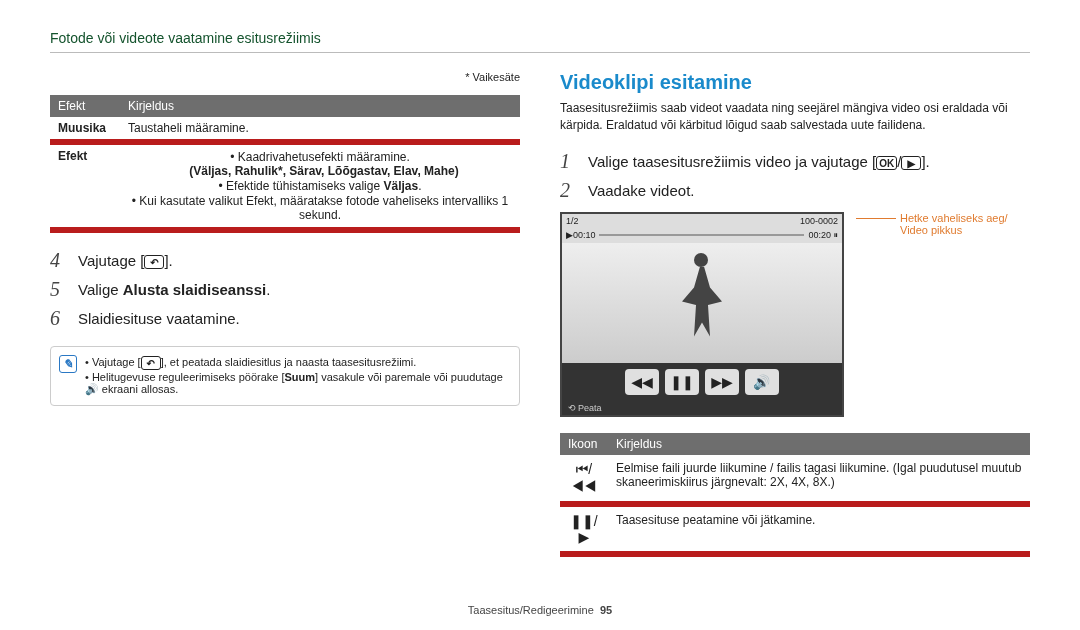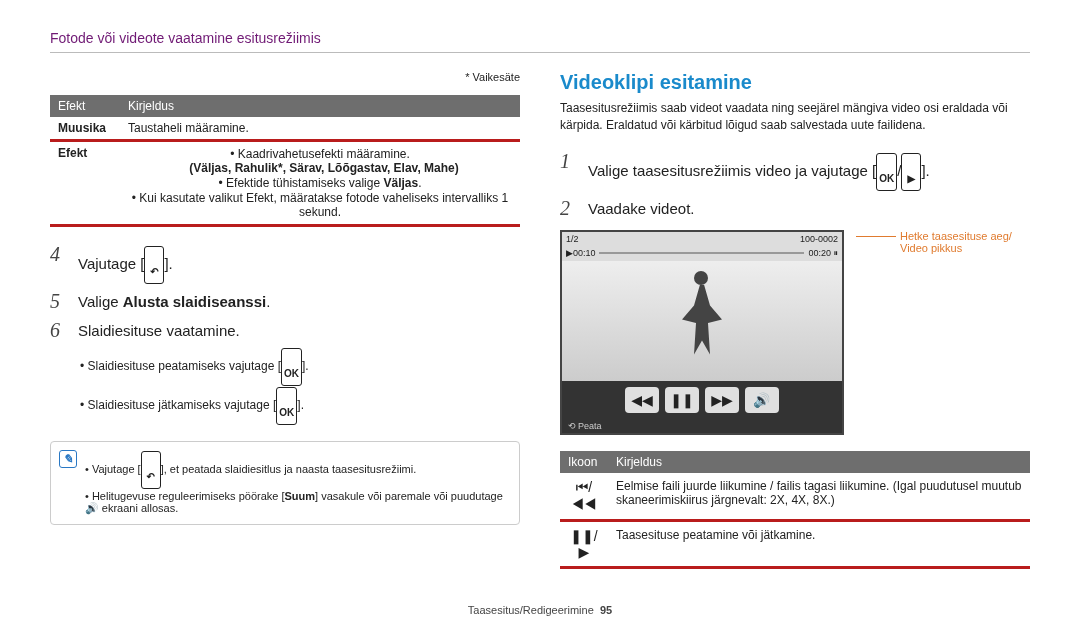--- a/index.html
+++ b/index.html
@@ -8,34 +8,34 @@
     font-size: 12px;
     color: #222;
     background: #fff;
     width: 1080px;
     height: 630px;
     padding: 30px 50px 20px 50px;
     position: relative;
   }
   .header-title {
     font-size: 14px;
-    color: #701a75;
+    color: #14532d;
     padding-bottom: 6px;
     border-bottom: 1px solid #bbb;
     margin-bottom: 18px;
   }
   .columns { display: flex; gap: 40px; }
   .col { flex: 1; }
   .default-note { text-align: right; font-size: 11px; margin-bottom: 12px; }
   table { width: 100%; border-collapse: collapse; font-size: 12px; }
   th {
     background: #6e6e6e; color: #fff; text-align: left;
     padding: 4px 8px; font-weight: normal;
   }
-  td { padding: 4px 8px; vertical-align: top; border-bottom: 3px solid #b91c1c; }
+  td { padding: 4px 8px; vertical-align: top; border-bottom: 6px solid #b91c1c; }
   td.label { font-weight: bold; width: 70px; }
   ul.bullets { list-style: none; padding-left: 0; text-align: center; }
   ul.bullets li::before { content: "• "; }
   ul.bullets li { margin: 1px 0; }
   .ptext { margin-left: 8px; }
   .step-list { margin-top: 16px; }
   .step-row { display: flex; gap: 10px; margin: 6px 0; }
   .step-num { font-size: 20px; font-style: italic; color: #444; width: 18px; font-family: Georgia, serif;}
   .step-text { font-size: 15px; padding-top: 3px; }
   .sub-bullets { margin-left: 30px; font-size: 12px; margin-top:4px;}
@@ -51,21 +51,21 @@
     color: #2a78c4; font-style: italic; font-weight: bold; font-size: 12px;
     flex-shrink: 0;
   }
   .info-list li { list-style:none; margin:1px 0;}
   .info-list li::before { content: "• "; }
   .section-title { font-size: 20px; color: #1a8acb; font-weight: bold; margin-bottom: 6px; }
   .para { font-size: 12px; line-height: 1.4; margin-bottom: 12px; }
   .glyph-box {
     display: inline-block; border: 1.2px solid #222; border-radius: 3px;
     min-width: 20px; height: 14px; font-size: 10px; line-height: 13px;
-    text-align: center; padding: 18px 2px; vertical-align: middle; font-weight:bold;
+    text-align: center; padding: 0 2px; vertical-align: middle; font-weight:bold;
   }
   .video-area { display: flex; gap: 12px; margin: 10px 0 16px 0; align-items:flex-start;}
   .video-screen {
     width: 284px; border: 2px solid #444; background: #e8e8e8;
     font-size: 9px; color: #222;
   }
   .video-top { background:#ddd; padding:2px 4px; display:flex; justify-content:space-between;}
   .video-body { height: 120px; background: linear-gradient(#eee,#ccc); position:relative;}
   .silhouette {
     position:absolute; left:50%; top:10px; transform:translateX(-50%);
@@ -145,28 +145,20 @@
       <div class="step-row">
         <div class="step-num">5</div>
         <div class="step-text">
           <span>Valige </span><strong>Alusta slaidiseanssi</strong><span>.</span>
         </div>
       </div>
       <div class="step-row">
         <div class="step-num">6</div>
         <div class="step-text">Slaidiesituse vaatamine.</div>
       </div>
-      <ul class="sub-bullets">
-        <li>
-          <span>Slaidiesituse peatamiseks vajutage [</span><span class="glyph-box">OK</span><span>].</span>
-        </li>
-        <li>
-          <span>Slaidiesituse jätkamiseks vajutage [</span><span class="glyph-box">OK</span><span>].</span>
-        </li>
-      </ul>
     </div>
 
     <div class="info-box">
       <div class="info-icon">✎</div>
       <ul class="info-list">
         <li>
           <span>Vajutage [</span><span class="glyph-box">↶</span><span>], et peatada slaidiesitlus ja naasta taasesitusrežiimi.</span>
         </li>
         <li>
           <span>Helitugevuse reguleerimiseks pöörake [</span><strong>Suum</strong><span>] vasakule või paremale või puudutage </span><span>🔊</span><span> ekraani allosas.</span>
@@ -211,21 +203,21 @@
           <div class="vc-btn">❚❚</div>
           <div class="vc-btn">▶▶</div>
           <div class="vc-btn">🔊</div>
         </div>
         <div class="video-footer">
           <span>⟲</span>
           <span>Peata</span>
         </div>
       </div>
       <div class="callout">
-        <span class="callout-line"></span><span>Hetke taasesituse aeg/</span><br>
+        <span class="callout-line"></span><span>Hetke vaheliseks aeg/</span><br>
         <span style="margin-left:44px;">Video pikkus</span>
       </div>
     </div>
 
     <table class="icon-table">
       <tbody>
           <tr>
         <th>Ikoon</th>
         <th>Kirjeldus</th>
       </tr>

